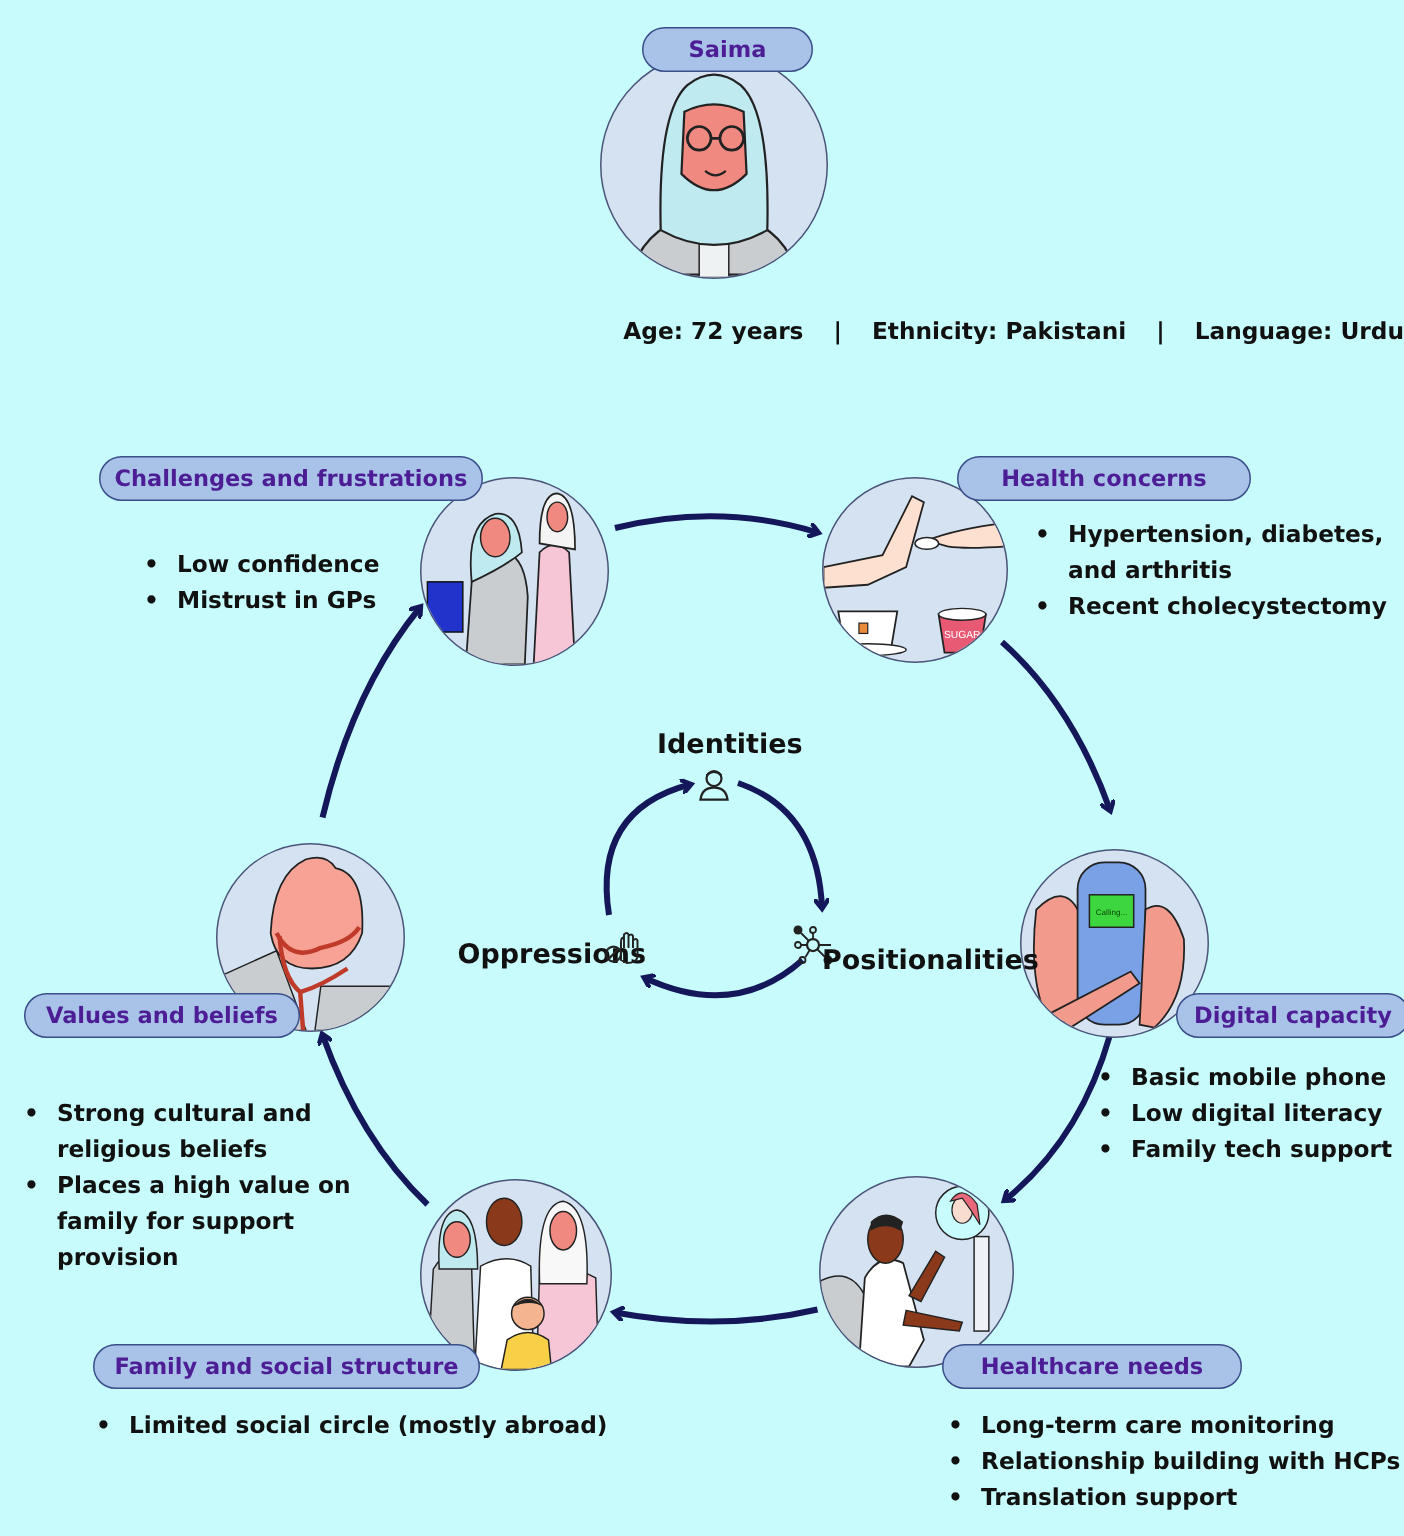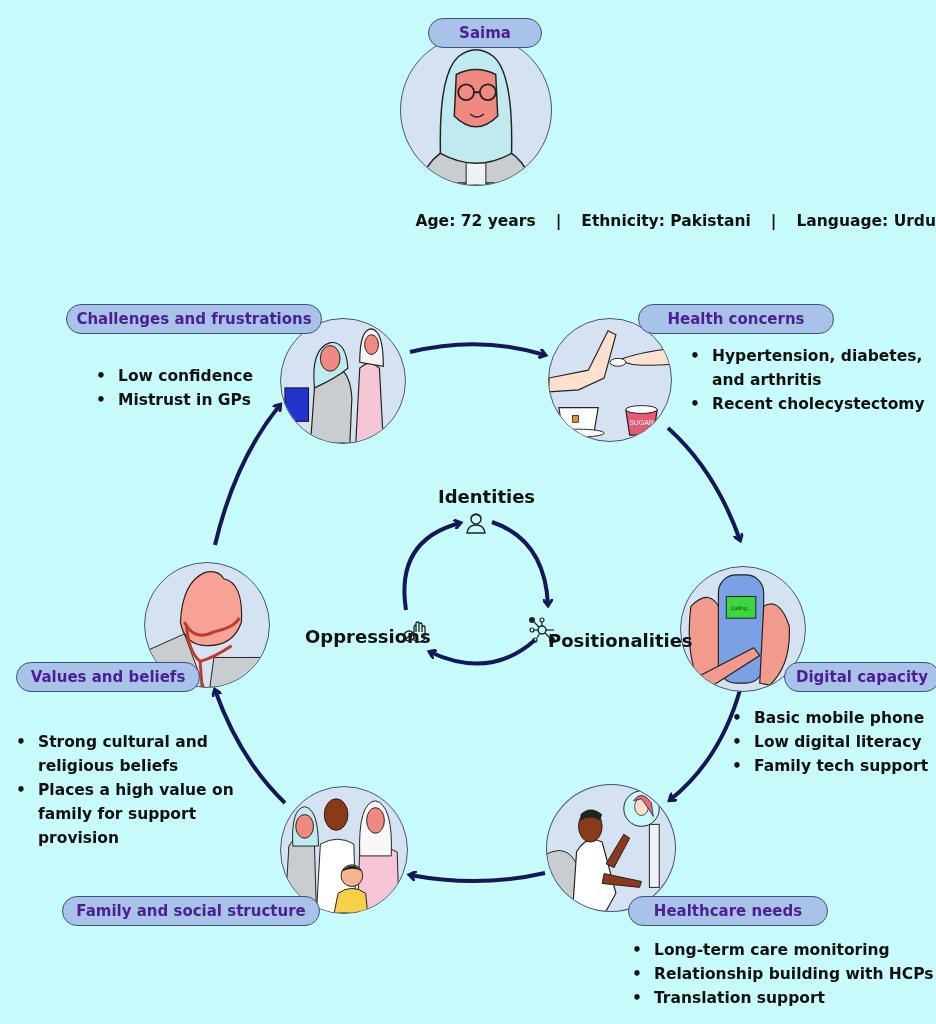--- a/index.html
+++ b/index.html
@@ -179,20 +179,21 @@
     <ellipse cx="96" cy="34" rx="9" ry="13" fill="#f08a80" stroke="#222" stroke-width="1"></ellipse>
     <path d="M54,128 L58,108 Q72,98 86,108 L88,128 Z" fill="#f8d048" stroke="#222" stroke-width="1"></path>
     <circle cx="72" cy="90" r="11" fill="#f4b490" stroke="#222" stroke-width="1"></circle>
     <path d="M61,86 Q72,74 83,86 Q74,80 61,86 Z" fill="#222"></path>
   </svg>
 </div>
 <div class="pill" style="left:62px; top:896px; width:258px;align-items:center;">
   <span>Family and social structure</span>
 </div>
 <ul class="bullets" style="left:64px; top:938px;">
+  <li>Limited social circle (mostly abroad)</li>
 </ul>
 
 <div class="circle" style="left:144px; top:562px; width:126px; height:126px;">
   <svg viewBox="0 0 126 126">
     <path d="M0,90 L40,72 L60,126 L0,126 Z" fill="#c9cdd0" stroke="#222" stroke-width="1"></path>
     <path d="M66,126 L70,96 L126,96 L126,126 Z" fill="#c9cdd0" stroke="#222" stroke-width="1"></path>
     <path d="M36,60 Q38,20 60,10 Q74,6 80,16 Q100,20 98,60 Q90,84 64,84 Q40,84 36,60 Z" fill="#f7a294" stroke="#222" stroke-width="1.2"></path>
     <path d="M40,60 Q50,80 70,70 Q90,66 96,56" fill="none" stroke="#c03a2a" stroke-width="3"></path>
     <path d="M42,62 Q44,90 56,100 L58,126" fill="none" stroke="#c03a2a" stroke-width="3"></path>
     <path d="M56,100 Q70,96 88,84" fill="none" stroke="#c03a2a" stroke-width="3"></path>

